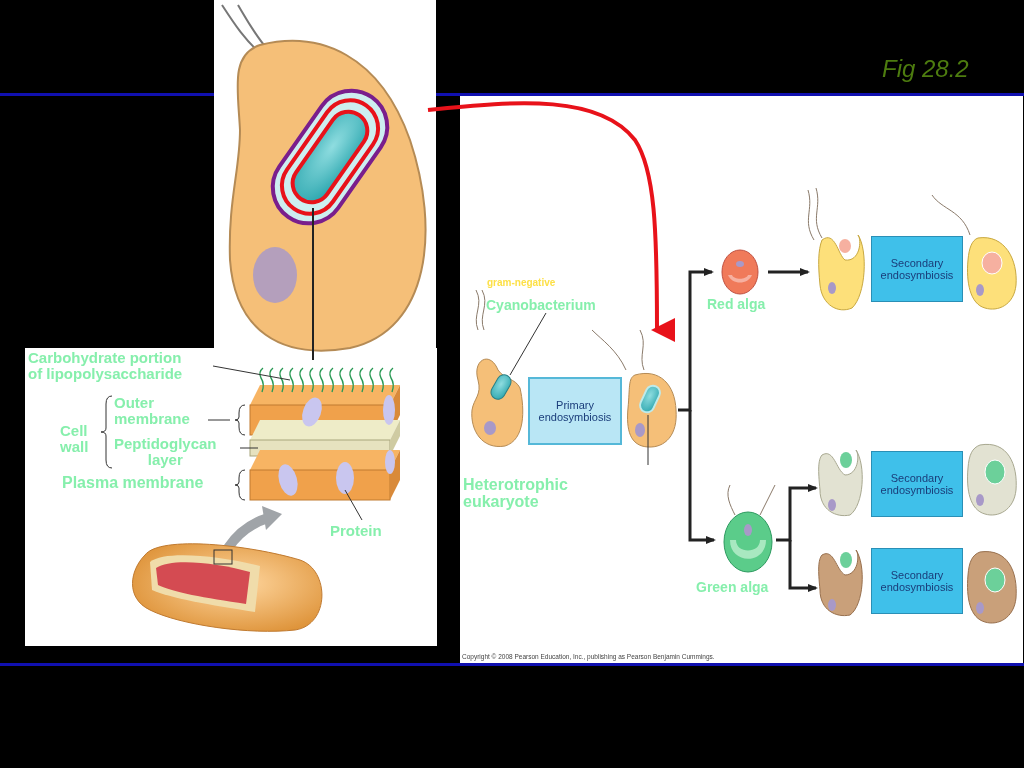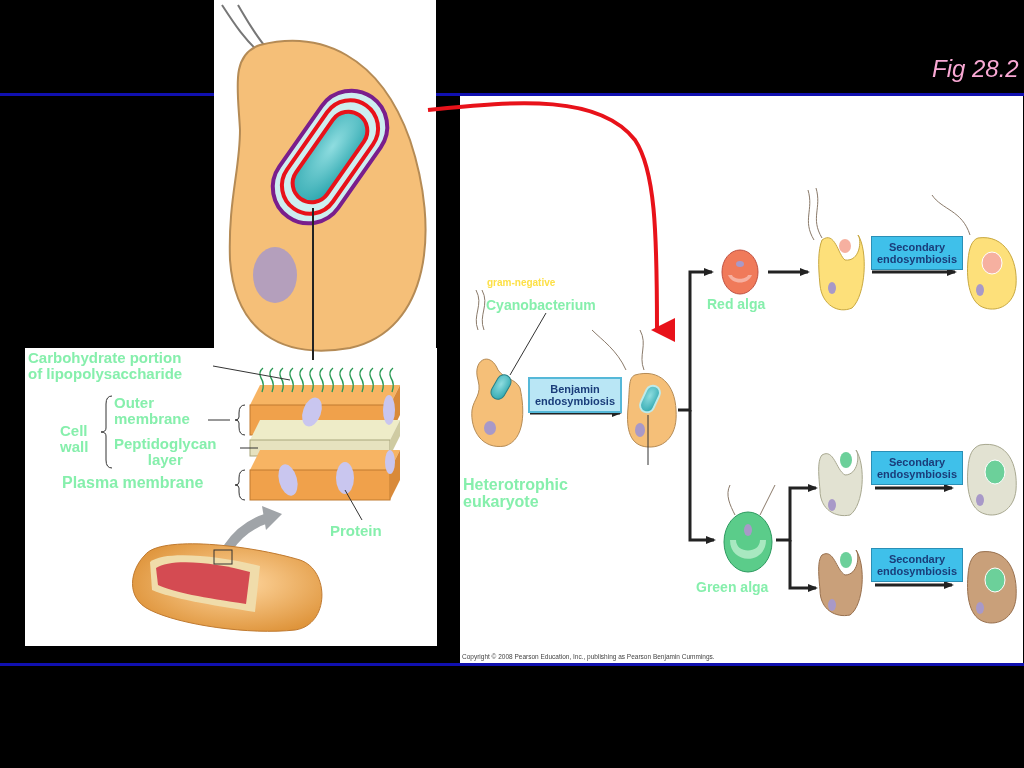--- a/index.html
+++ b/index.html
@@ -1,21 +1,21 @@
 <!DOCTYPE html>
 <html><head>
 <meta charset="utf-8">
 <style>
   html,body{margin:0;padding:0;}
   body{width:1024px;height:768px;background:#000;position:relative;overflow:hidden;font-family:"Liberation Sans",sans-serif;}
   .rule{position:absolute;left:0;width:1024px;height:3px;background:#1010b0;}
-  .fig-title{position:absolute;left:932px;top:55px;color:#f9a8d4;font-size:24px;font-style:italic;}
+  .fig-title{position:absolute;left:882px;top:55px;color:#4d7c0f;font-size:24px;font-style:italic;}
   .panel{position:absolute;background:#fff;}
   .lbl{position:absolute;font-weight:bold;color:#86efac;white-space:nowrap;line-height:1.05;}
-  .box{position:absolute;background:#3fc0ea;border:1px solid #2a8fb6;color:#1a3d7a;font-weight:bold;font-size:11px;text-align:center;line-height:12px;padding:4px 3px;}
+  .box{position:absolute;background:#3fc0ea;border:1px solid #2a8fb6;color:#1a3d7a;font-weight:normal;font-size:11px;text-align:center;line-height:12px;padding:20px 3px;}
   .box.primary{background:#b9e6f5;border:2px solid #55b8d8;}
   .copy{position:absolute;font-size:6.5px;color:#444;}
   svg{position:absolute;left:0;top:0;}
 </style>
 </head>
 <body>
 
 <div class="rule" style="top:93px;"></div>
 <div class="rule" style="top:663px;"></div>
 
@@ -201,21 +201,21 @@
 <div class="lbl" style="left:487px;top:278px;font-size:10px;color:#fde047;">gram-negative</div>
 <div class="lbl" style="left:486px;top:298px;font-size:14px;">Cyanobacterium</div>
 <div class="lbl" style="left:463px;top:450px;font-size:16px;margin-top:27px;">
   <div>Heterotrophic</div>
   <div>eukaryote</div>
 </div>
 <div class="lbl" style="left:707px;top:297px;font-size:14px;">Red alga</div>
 <div class="lbl" style="left:696px;top:580px;font-size:14px;">Green alga</div>
 
 <div class="box primary" style="left:528px;top:377px;width:84px;">
-  <div>Benjamin</div>
+  <div>Primary</div>
   <div>endosymbiosis</div>
 </div>
 <div class="box" style="left:871px;top:236px;width:84px;">
   <div>Secondary</div>
   <div>endosymbiosis</div>
 </div>
 <div class="box" style="left:871px;top:451px;width:84px;">
   <div>Secondary</div>
   <div>endosymbiosis</div>
 </div>

